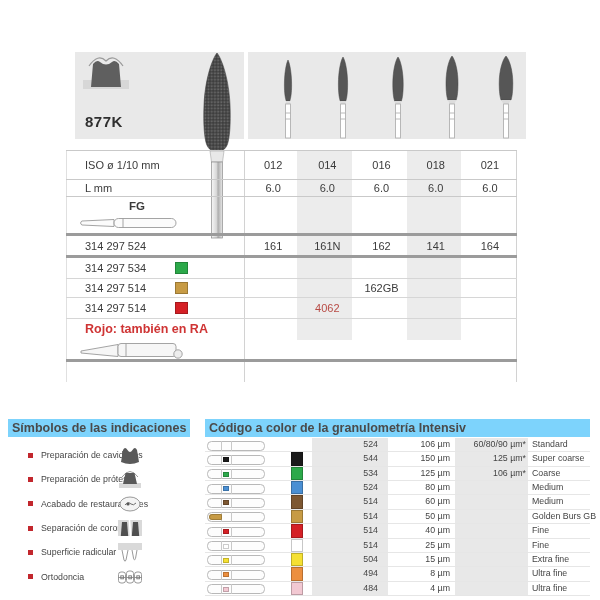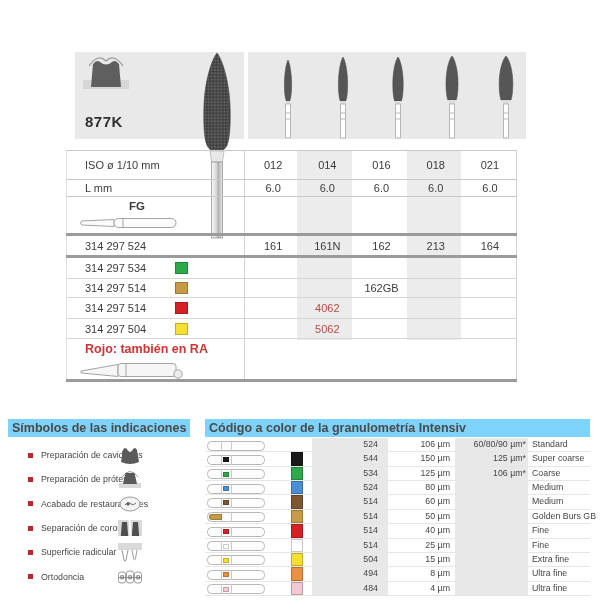--- a/index.html
+++ b/index.html
@@ -167,21 +167,21 @@
       </svg>
     </div>
 
     <div class="t-row thick" style="height:19px;">
       <div class="t-label">314 297 524</div>
       <div class="t-square"></div>
       <div class="t-vals">
         <div class="t-cell">161</div>
         <div class="t-cell">161N</div>
         <div class="t-cell">162</div>
-        <div class="t-cell">213</div>
+        <div class="t-cell">141</div>
         <div class="t-cell">164</div>
       </div>
     </div>
 
     <div class="t-row thin" style="height:20px;">
       <div class="t-label">314 297 534</div>
       <div class="t-square has-bg" style="background: rgb(44, 169, 74);"></div>
     </div>
 
     <div class="t-row thin" style="height:18px;">
@@ -201,31 +201,20 @@
       <div class="t-square has-bg" style="background: rgb(213, 32, 38);"></div>
       <div class="t-vals">
         <div class="t-cell"></div>
         <div class="t-cell">4062</div>
         <div class="t-cell"></div>
         <div class="t-cell"></div>
         <div class="t-cell"></div>
       </div>
     </div>
 
-    <div class="t-row thin red-vals" style="height:19px;">
-      <div class="t-label">314 297 504</div>
-      <div class="t-square has-bg" style="background: rgb(245, 224, 50);"></div>
-      <div class="t-vals">
-        <div class="t-cell"></div>
-        <div class="t-cell">5062</div>
-        <div class="t-cell"></div>
-        <div class="t-cell"></div>
-        <div class="t-cell"></div>
-      </div>
-    </div>
 
     <div class="t-row thick" style="height:40px;">
       <div id="note-red">Rojo: también en RA</div>
       <svg style="position:absolute;left:12px;top:21px;" width="112" height="19" viewBox="0 0 112 19">
         <path d="M3 11 L40 4.5 L40 16.5 L3 13 Z" fill="#f6f6f6" stroke="#9a9a9a" stroke-width="0.9"></path>
         <rect x="40" y="3.5" width="58" height="13" rx="3" fill="#f6f6f6" stroke="#9a9a9a" stroke-width="0.9"></rect>
         <line x1="48" y1="3.5" x2="48" y2="16.5" stroke="#9a9a9a" stroke-width="0.9"></line>
         <circle cx="100" cy="14" r="4.2" fill="#ededed" stroke="#9a9a9a" stroke-width="0.9"></circle>
       </svg>
     </div>

